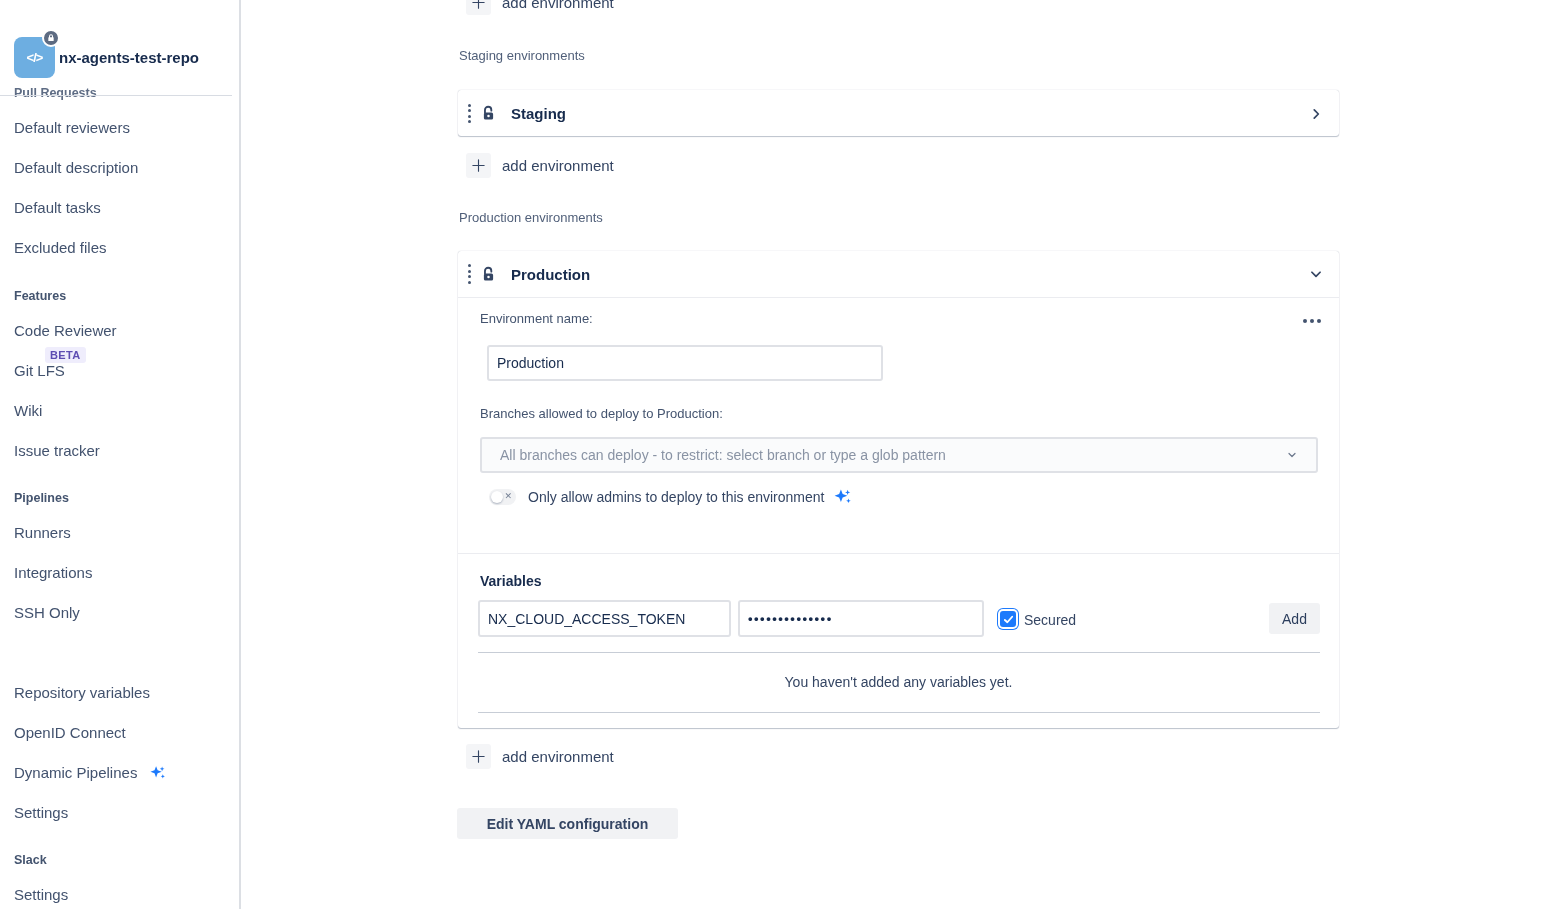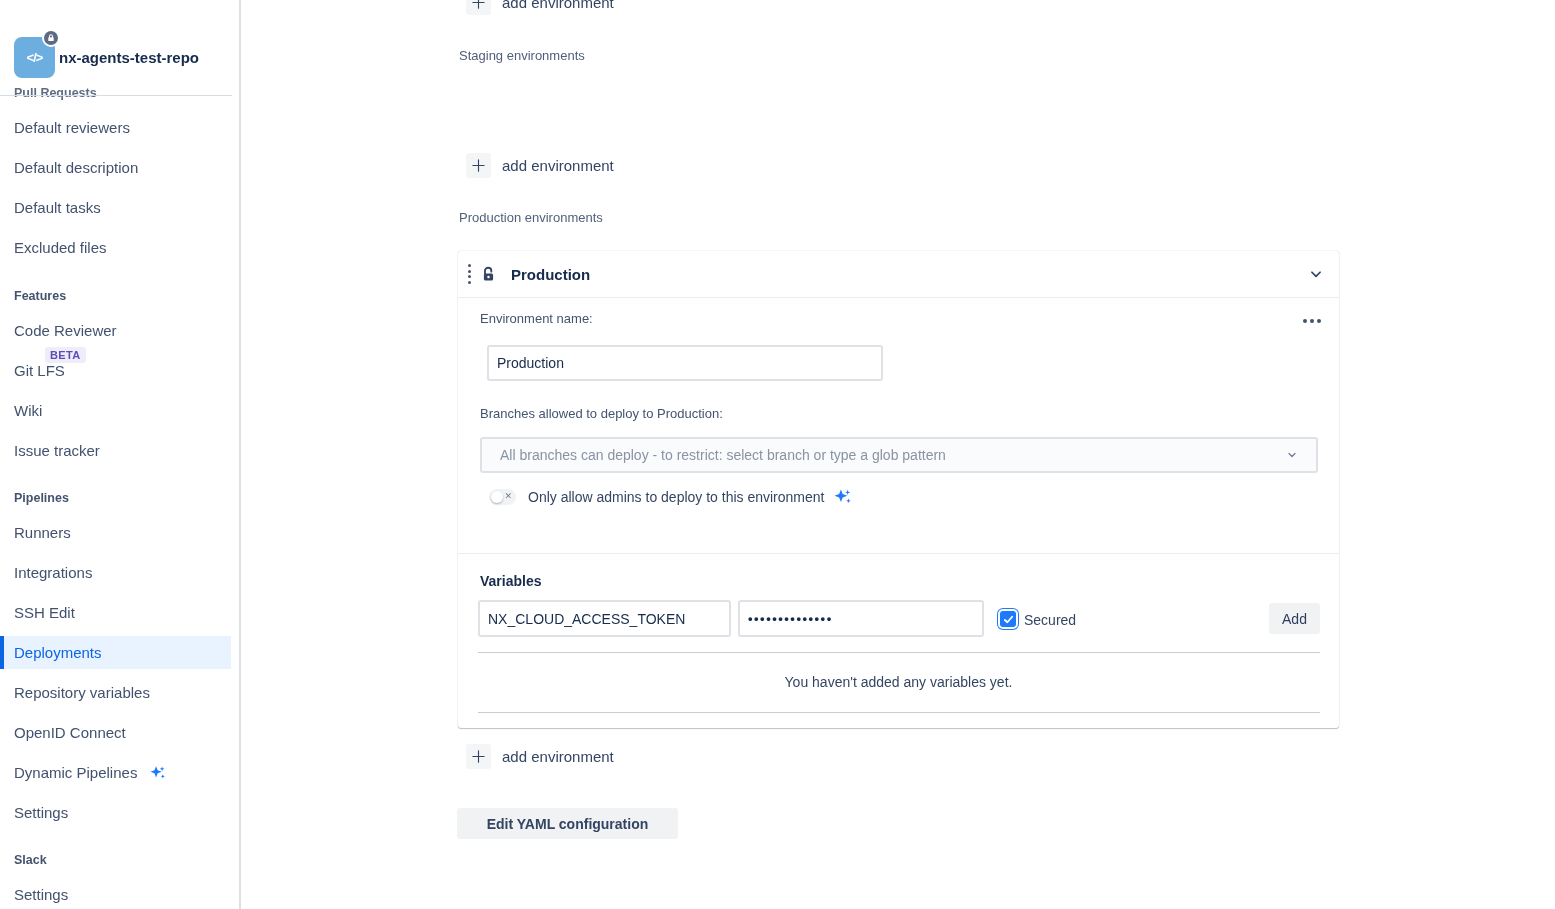--- a/index.html
+++ b/index.html
@@ -105,25 +105,22 @@
       <span>Code Reviewer</span>
       <span class="beta-badge">BETA</span>
     </div>
     <div class="nav-item" style="top:362px;">Git LFS</div>
     <div class="nav-item" style="top:402px;">Wiki</div>
     <div class="nav-item" style="top:442px;">Issue tracker</div>
 
     <div class="nav-heading" style="top:491px;">Pipelines</div>
     <div class="nav-item" style="top:524px;">Runners</div>
     <div class="nav-item" style="top:564px;">Integrations</div>
-    <div class="nav-item" style="top:604px;">SSH Edit</div>
-
-    <div class="nav-active">
-      <span>Deployments</span>
-    </div>
+    <div class="nav-item" style="top:604px;">SSH Only</div>
+
 
     <div class="nav-item" style="top:684px;">Repository variables</div>
     <div class="nav-item" style="top:724px;">OpenID Connect</div>
     <div class="nav-item" style="top:764px; gap:12px;">
       <span>Dynamic Pipelines</span>
       <svg width="17" height="17" viewBox="0 0 24 24" fill="#1D7AFC">
           <path d="M10 3l2.2 5.8L18 11l-5.8 2.2L10 19l-2.2-5.8L2 11l5.8-2.2z"></path>
           <path d="M18.5 3.5l.9 2.4 2.4.9-2.4.9-.9 2.4-.9-2.4-2.4-.9 2.4-.9z"></path>
           <path d="M19.5 14.5l.8 2.1 2.1.8-2.1.8-.8 2.1-.8-2.1-2.1-.8 2.1-.8z"></path>
         </svg>
@@ -140,20 +137,43 @@
       <svg width="15" height="15" viewBox="0 0 24 24" fill="none" stroke="#344563" stroke-width="1.8" stroke-linecap="round">
           <line x1="12" y1="3" x2="12" y2="21"></line>
           <line x1="3" y1="12" x2="21" y2="12"></line>
         </svg>
     </div>
     <span>add environment</span>
   </div>
 
   <div class="section-label" style="top:48px;">Staging environments</div>
 
+  <div class="card" style="top:90px; height:46px;">
+    <div class="env-header">
+      <div class="drag-handle">
+          <i></i>
+          <i></i>
+          <i></i>
+          <i></i>
+        </div>
+      <span class="env-lock">
+        <svg width="17" height="17" viewBox="0 0 24 24">
+            <path d="M7 11V7a4.5 4.5 0 0 1 9 0v1" fill="none" stroke="#344563" stroke-width="2.6" stroke-linecap="round"></path>
+            <rect x="5.5" y="10.5" width="13" height="10" rx="2.2" fill="#344563"></rect>
+            <circle cx="12" cy="15.5" r="1.8" fill="#fff"></circle>
+          </svg>
+      </span>
+      <span class="env-title">Staging</span>
+      <span class="header-chevron">
+        <svg width="14" height="14" viewBox="0 0 24 24" fill="none" stroke="#344563" stroke-width="3" stroke-linecap="round" stroke-linejoin="round">
+            <polyline points="9 5 16 12 9 19"></polyline>
+          </svg>
+      </span>
+    </div>
+  </div>
 
   <div class="add-env" style="left:466px; top:153px;">
     <div class="plus-box">
       <svg width="15" height="15" viewBox="0 0 24 24" fill="none" stroke="#344563" stroke-width="1.8" stroke-linecap="round">
           <line x1="12" y1="3" x2="12" y2="21"></line>
           <line x1="3" y1="12" x2="21" y2="12"></line>
         </svg>
     </div>
     <span>add environment</span>
   </div>

